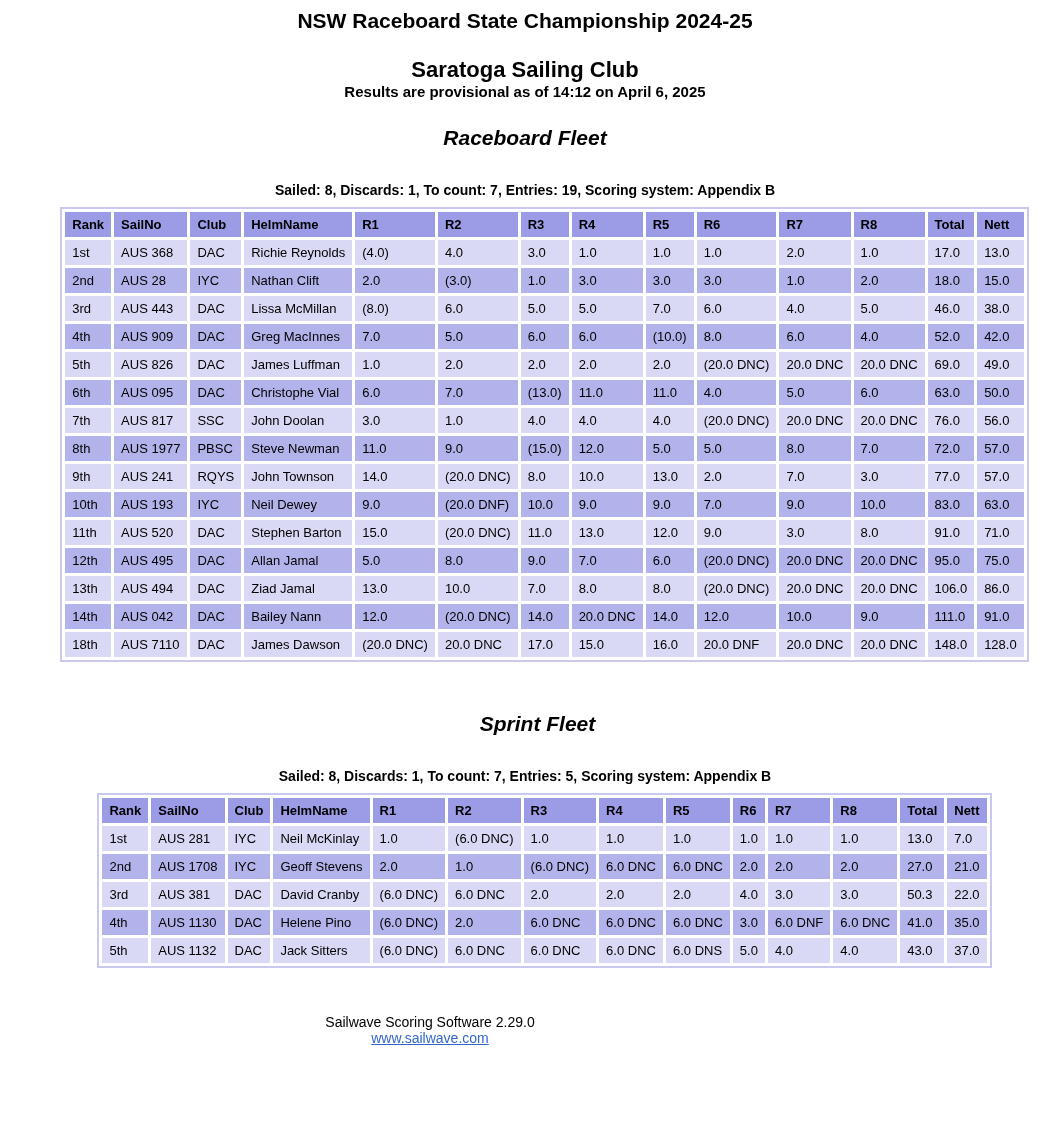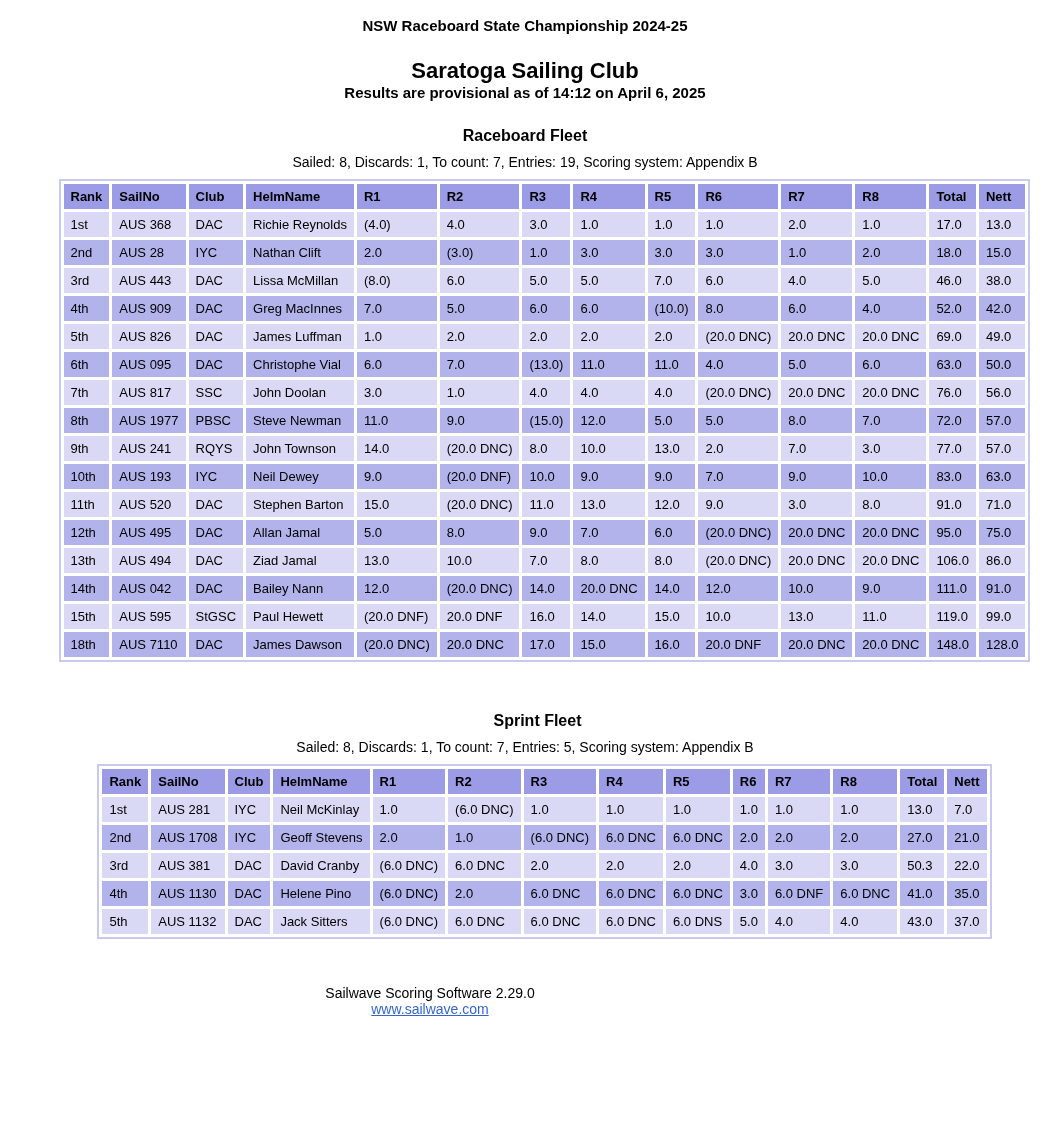--- a/index.html
+++ b/index.html
@@ -9,47 +9,48 @@
     color: #000000;
     font-family: "Liberation Sans", sans-serif;
   }
   .page {
     width: 1050px;
     margin: 0 auto;
   }
   .center { text-align: center; }
 
   .page-title {
-    font-size: 15px;
+    font-size: 21px;
     font-weight: bold;
     padding-top: 9px;
-    margin: 8px;
+    margin: 0;
   }
   .venue-title {
     font-size: 22px;
     font-weight: bold;
     margin-top: 24px;
   }
   .provisional-note {
     font-size: 15px;
     font-weight: bold;
   }
   .fleet-title {
-    font-size: 16px;
+    font-size: 21px;
     font-weight: bold;
     margin-top: 26px;
+    font-style: italic;
   }
   .fleet-title.second {
     margin-top: 46px;
     padding-left: 25px;
   }
   .fleet-summary {
     font-size: 14px;
-    font-weight: normal;
-    margin-top: 9px;
+    font-weight: bold;
+    margin-top: 32px;
     margin-bottom: 9px;
   }
 
   .tbl-wrap {
     display: inline-block;
     padding-left: 39px;
   }
   table.results {
     border-collapse: separate;
     border-spacing: 3px;
@@ -338,36 +339,20 @@
               <td>14.0</td>
               <td>20.0 DNC</td>
               <td>14.0</td>
               <td>12.0</td>
               <td>10.0</td>
               <td>9.0</td>
               <td>111.0</td>
               <td>91.0</td>
             </tr>
             <tr>
-              <td>15th</td>
-              <td>AUS 595</td>
-              <td>StGSC</td>
-              <td>Paul Hewett</td>
-              <td>(20.0 DNF)</td>
-              <td>20.0 DNF</td>
-              <td>16.0</td>
-              <td>14.0</td>
-              <td>15.0</td>
-              <td>10.0</td>
-              <td>13.0</td>
-              <td>11.0</td>
-              <td>119.0</td>
-              <td>99.0</td>
-            </tr>
-            <tr>
               <td>18th</td>
               <td>AUS 7110</td>
               <td>DAC</td>
               <td>James Dawson</td>
               <td>(20.0 DNC)</td>
               <td>20.0 DNC</td>
               <td>17.0</td>
               <td>15.0</td>
               <td>16.0</td>
               <td>20.0 DNF</td>

